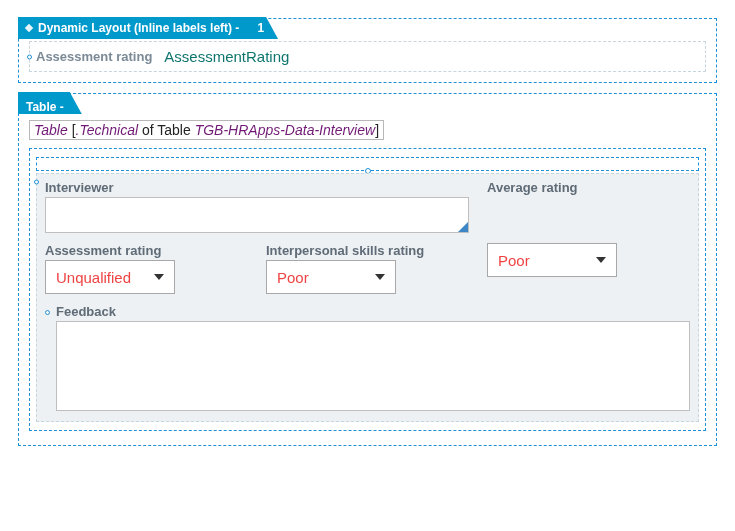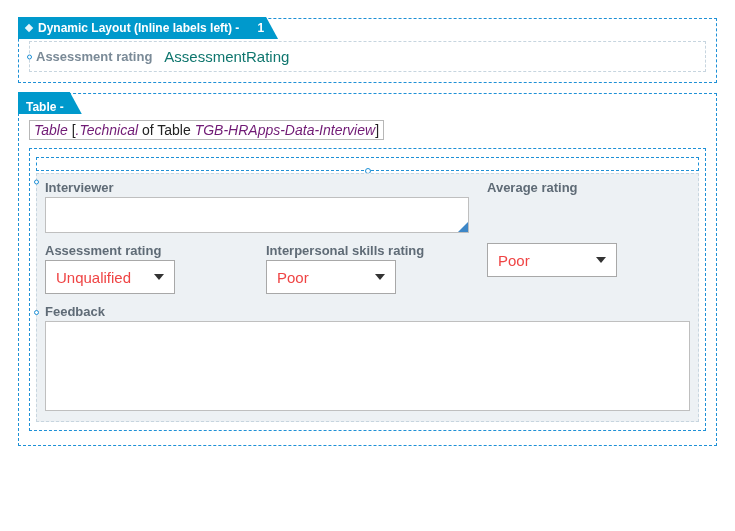--- a/index.html
+++ b/index.html
@@ -184,21 +184,21 @@
     border-top:6px solid #333;
   }
 
   .textarea {
     background:#fff;
     border:1px solid #bfbfbf;
     height: 90px;
   }
 
   .span-2 { grid-column: span 2; }
-  .span-3 { grid-column: span 3; }
+  .span-3 { grid-column: span 3; margin-left: 11px; }
 
 </style>
 </head>
 <body>
 
 <div class="panel">
   <div class="panel-tab">
     <span class="sel-dot"></span>
     <span>Dynamic Layout (Inline labels left) -</span>
     <span class="spacer"></span>

